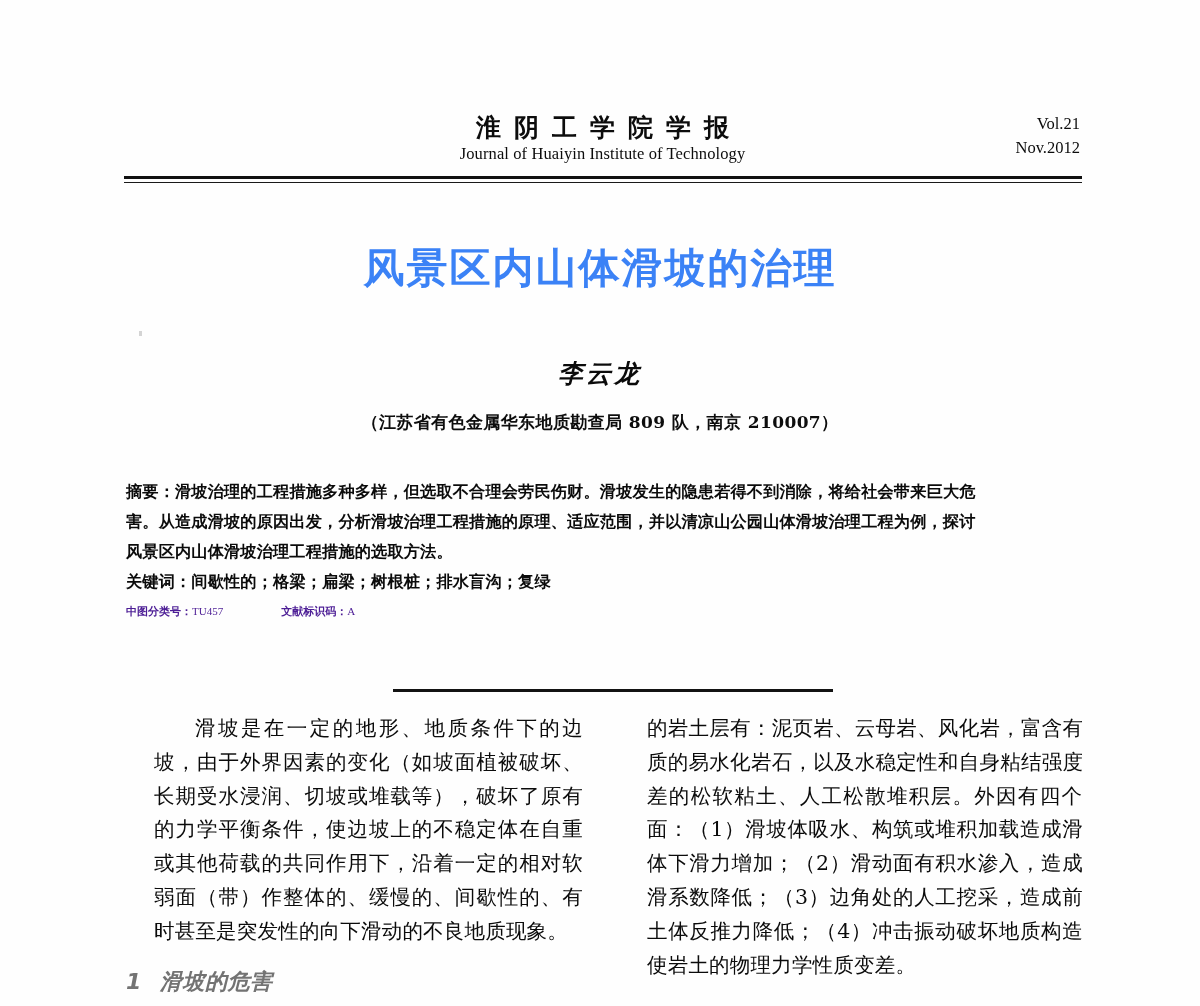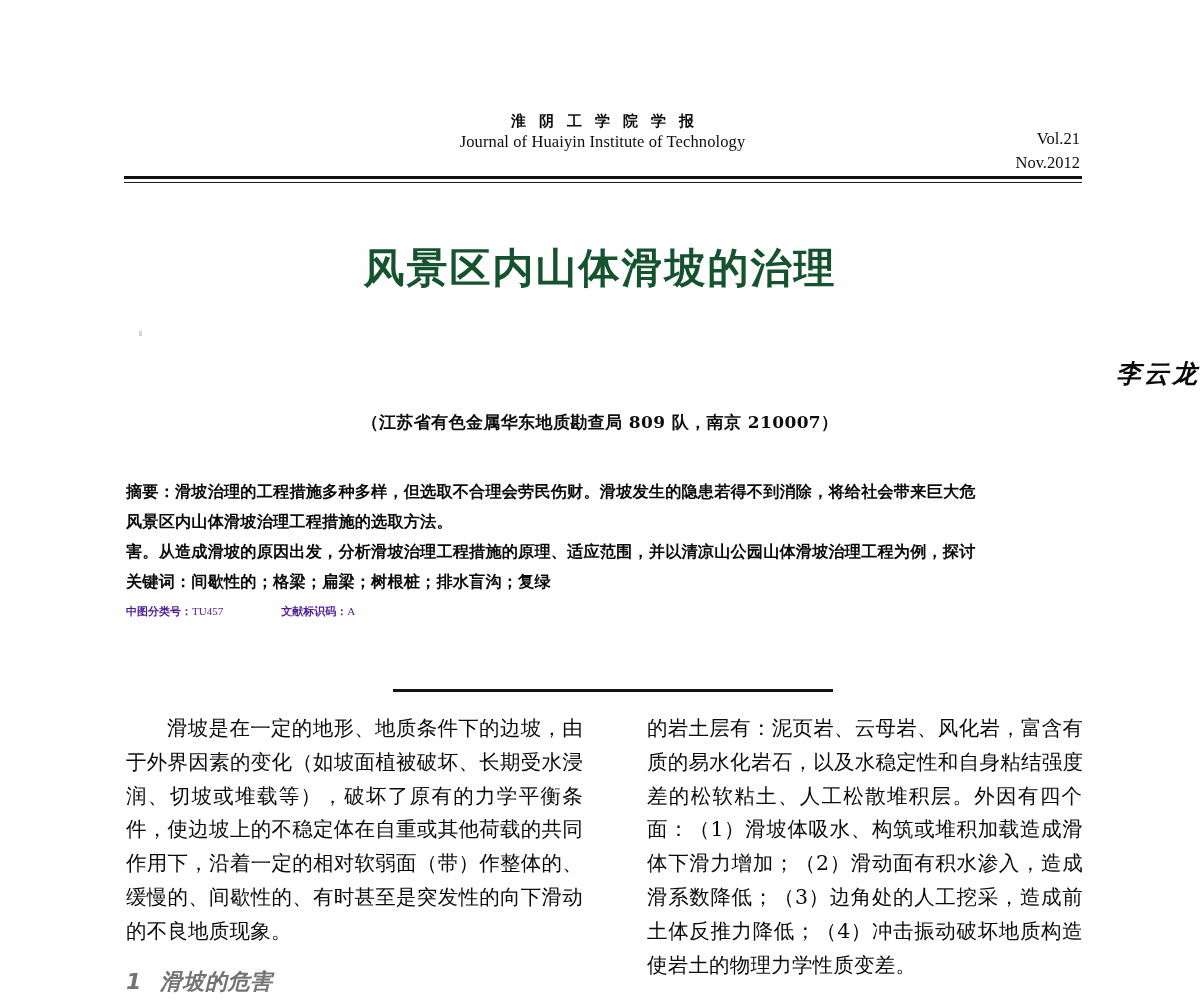--- a/index.html
+++ b/index.html
@@ -55,39 +55,39 @@
   .mast-center {
     position: absolute;
     left: 0;
     right: 0;
     top: 0;
     text-align: center;
   }
   .mast-center .cn-journal {
     font-family: "DejaVu Serif", "Liberation Serif", serif;
     font-weight: 700;
-    font-size: 15px;
+    font-size: 25px;
     letter-spacing: 13px;
     padding-left: 13px;
     display: block;
     line-height: 1.25;
     white-space: nowrap;
   }
   .mast-center .en-journal {
     font-family: "Liberation Serif", "DejaVu Serif", serif;
     font-size: 16.5px;
     letter-spacing: 0.1px;
     display: block;
     line-height: 1.32;
     white-space: nowrap;
   }
   .mast-right {
     position: absolute;
     right: 0;
-    top: 15px;
+    top: 0;
     text-align: right;
     line-height: 1.48;
   }
   .mast-right span {
     font-family: "Liberation Serif", "DejaVu Serif", serif;
     font-size: 16.5px;
     display: block;
     white-space: nowrap;
   }
 
@@ -114,30 +114,30 @@
   .doc-title {
     position: absolute;
     left: 0;
     right: 0;
     top: 241px;
     text-align: center;
     font-family: "DejaVu Serif", "Liberation Serif", serif;
     font-weight: 700;
     font-size: 41px;
     letter-spacing: 2px;
-    color: #14532d;
+    color: #3b82f6;
     white-space: nowrap;
   }
 
   .doc-author {
     position: absolute;
     left: 0;
     right: 0;
     top: 357px;
-    text-align: right;
+    text-align: center;
     font-family: "DejaVu Serif", "Liberation Serif", serif;
     font-weight: 700;
     font-size: 25px;
     letter-spacing: 3px;
     font-style: italic;
     color: #0b0b0b;
   }
 
   .doc-affil {
     position: absolute;
@@ -221,20 +221,21 @@
     line-height: 33.8px;
     letter-spacing: 0.2px;
     color: #0b0b0b;
     text-align: justify;
     text-align-last: left;
     margin: 0;
     text-justify: inter-character;
   }
   .para.indent {
     text-indent: 2em;
+    margin-left: 28px;
   }
 
   .sec-heading {
     font-family: "DejaVu Sans", "Liberation Sans", sans-serif;
     font-weight: 700;
     font-size: 22px;
     letter-spacing: 0.5px;
     color: #737373;
     margin: 18px 0 0 0;
     white-space: nowrap;
@@ -283,23 +284,23 @@
 
   <div class="doc-title">风景区内山体滑坡的治理</div>
   <div class="speck"></div>
   <div class="doc-author">李云龙</div>
   <div class="doc-affil">（江苏省有色金属华东地质勘查局 809 队，南京 210007）</div>
 
   <div class="abstract-block">
 
     <div class="abs-line"><span class="lbl">摘要：</span><span>滑坡治理的工程措施多种多样，但选取不合理会劳民伤财。滑坡发生的隐患若得不到消除，将给社会带来巨大危</span></div>
 
+    <div class="abs-line"><span>害。从造成滑坡的原因出发，分析滑坡治理工程措施的原理、适应范围，并以清凉山公园山体滑坡治理工程为例，探讨</span></div>
+
     <div class="abs-line"><span>风景区内山体滑坡治理工程措施的选取方法。</span></div>
-
-    <div class="abs-line"><span>害。从造成滑坡的原因出发，分析滑坡治理工程措施的原理、适应范围，并以清凉山公园山体滑坡治理工程为例，探讨</span></div>
 
     <div class="abs-line"><span class="lbl">关键词：</span><span>间歇性的；格梁；扁梁；树根桩；排水盲沟；复绿</span></div>
 
     <div class="clc-row"><span class="lbl">中图分类号：</span><span class="mono-val">TU457</span><span class="gap"></span><span class="lbl">文献标识码：</span><span class="mono-val">A</span></div>
 
   </div>
 
   <div class="rule-mid"></div>
 
   <div class="body-cols">

